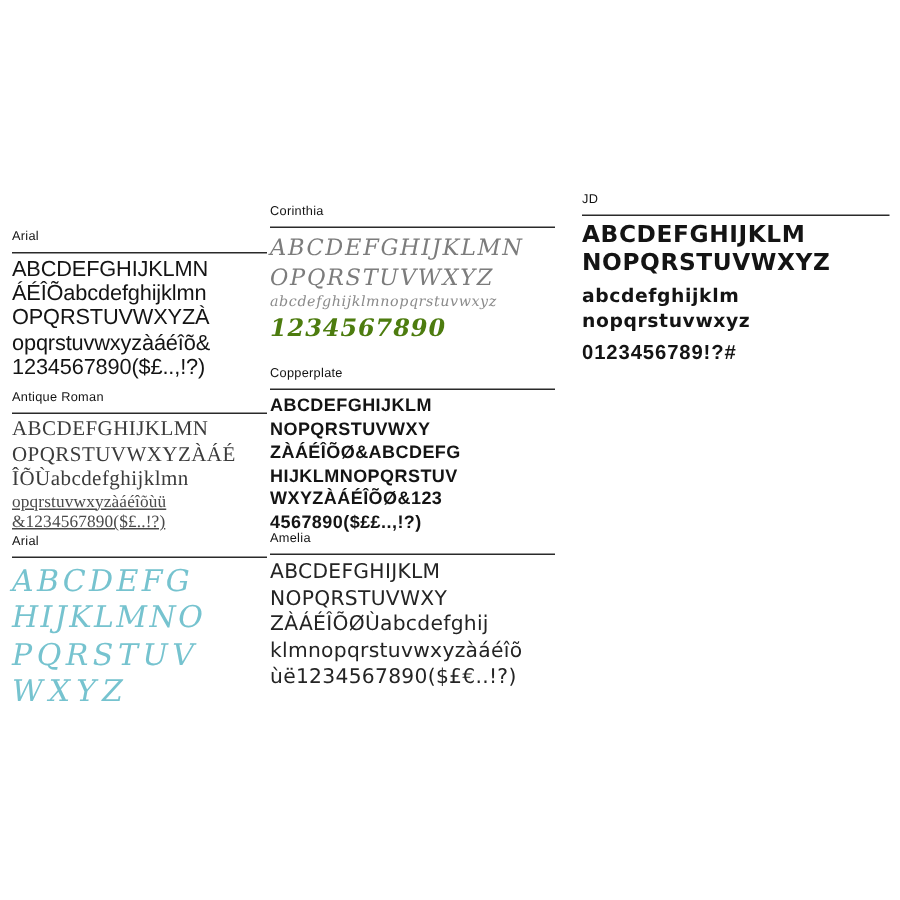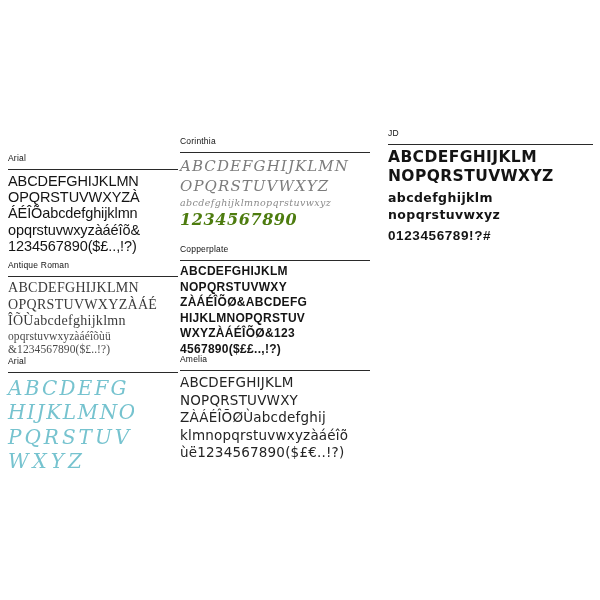--- a/index.html
+++ b/index.html
@@ -65,20 +65,21 @@
     font-family: "Liberation Serif", serif;
     font-size: 14px;
     line-height: 1.18;
     color: #3b3b3b;
     letter-spacing: 0.3px;
   }
   .s-antique .line-sm {
     font-size: 11.5px;
     letter-spacing: 0.1px;
     color: #4a4a4a;
+    text-decoration: underline;
   }
 
   
   .s-amelia {
     font-family: "DejaVu Serif", serif;
     font-style: italic;
     font-size: 20px;
     color: #76c3cf;
     letter-spacing: 2.2px;
     line-height: 1.22;
@@ -159,22 +160,22 @@
 
 <div class="sheet">
 
   <div class="column col-1">
 
     <div class="specimen" style="top:147px;">
       <span class="font-name">Arial</span>
       <span class="name-rule"></span>
       <div class="sample s-arial">
         <div>ABCDEFGHIJKLMN</div>
+        <div>ÁÉÎÕabcdefghijklmn</div>
         <div>OPQRSTUVWXYZÀ</div>
-        <div>ÁÉÎÕabcdefghijklmn</div>
         <div>opqrstuvwxyzàáéîõ&amp;</div>
         <div>1234567890($£..,!?)</div>
       </div>
     </div>
 
     <div class="specimen" style="top:238px;margin-top:16px;">
       <span class="font-name">Antique Roman</span>
       <span class="name-rule"></span>
       <div class="sample s-antique">
         <div>ABCDEFGHIJKLMN</div>

